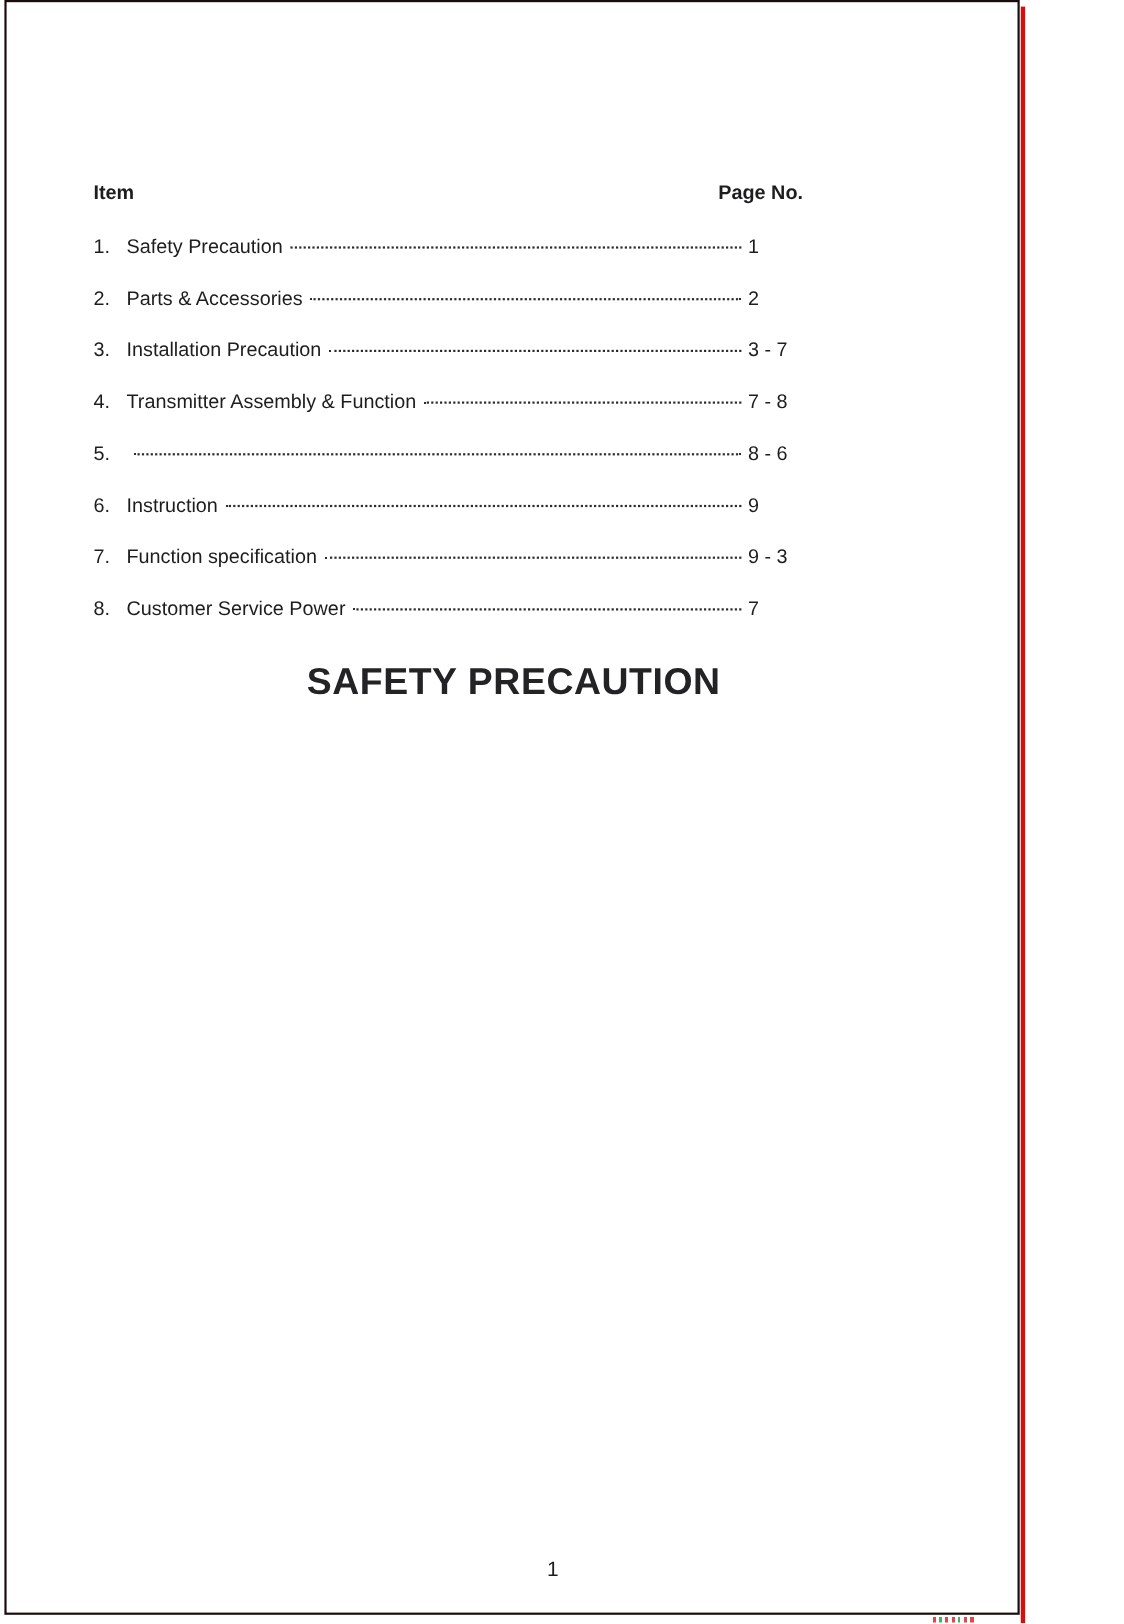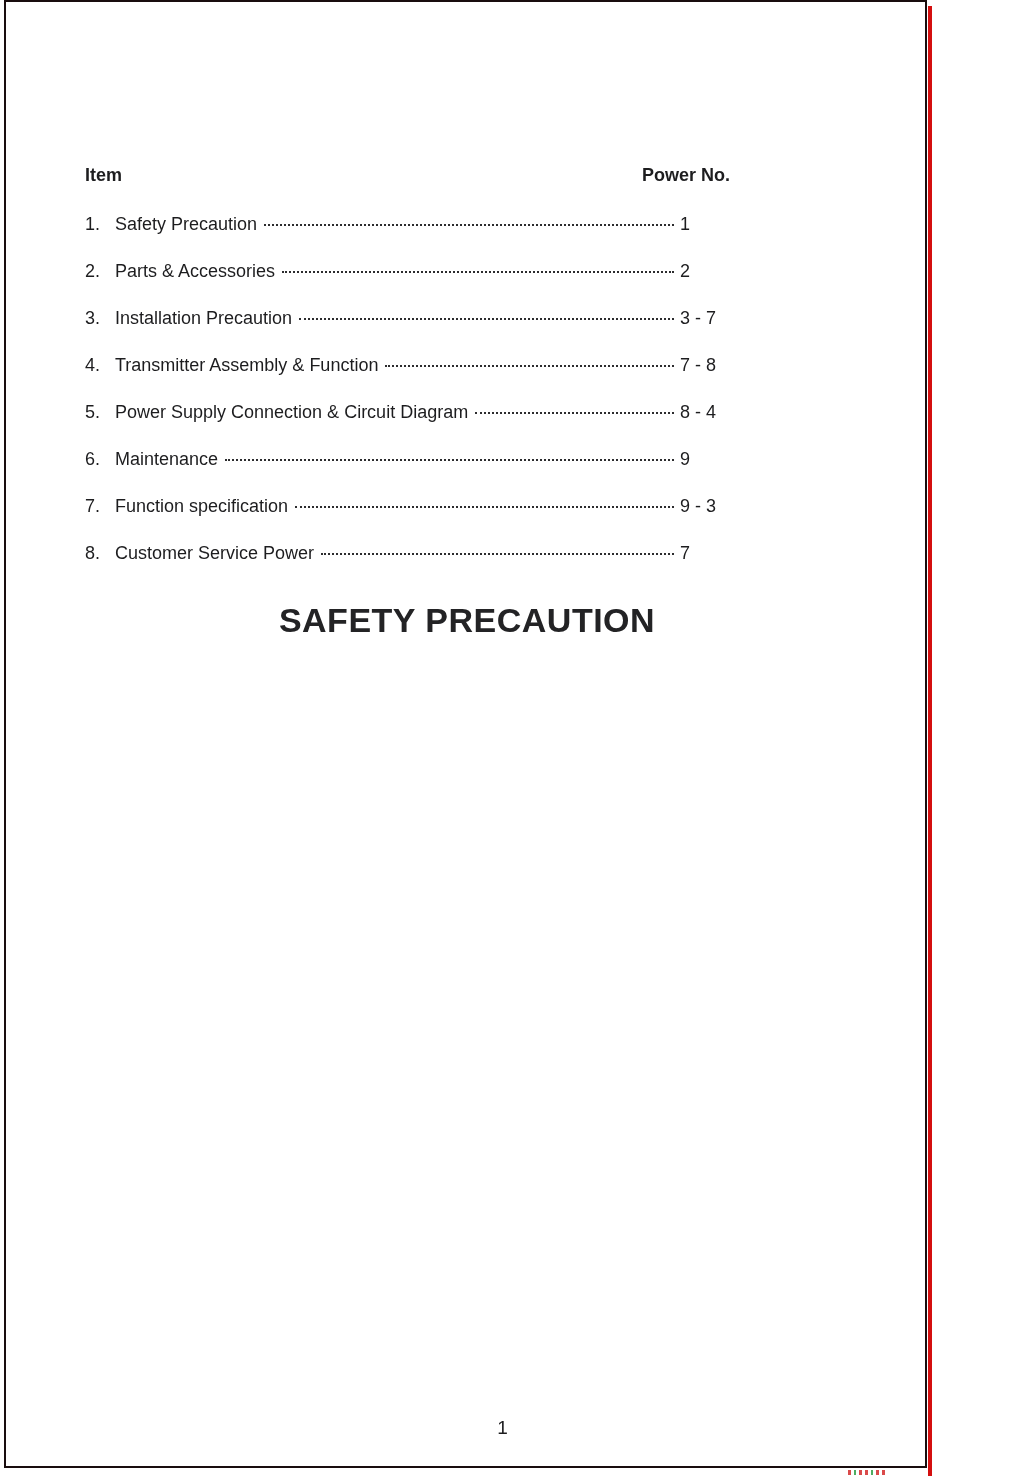--- a/index.html
+++ b/index.html
@@ -113,21 +113,21 @@
 <body>
 
 <div class="page">
   <div class="frame"></div>
   <div class="red-strip"></div>
   <div class="speck"></div>
 
   <div class="toc">
     <div class="toc-header">
       <span>Item</span>
-      <span>Power No.</span>
+      <span>Page No.</span>
     </div>
     <div id="toc-rows">
   <div class="toc-row">
     <span class="toc-num">1.</span>
     <span class="toc-label">Safety Precaution</span>
     <span class="leader"></span>
     <span class="toc-pages">1</span>
   </div>
 
   <div class="toc-row">
@@ -146,28 +146,27 @@
 
   <div class="toc-row">
     <span class="toc-num">4.</span>
     <span class="toc-label">Transmitter Assembly &amp; Function</span>
     <span class="leader"></span>
     <span class="toc-pages">7 - 8</span>
   </div>
 
   <div class="toc-row">
     <span class="toc-num">5.</span>
-    <span class="toc-label">Power Supply Connection &amp; Circuit Diagram</span>
     <span class="leader"></span>
-    <span class="toc-pages">8 - 4</span>
+    <span class="toc-pages">8 - 6</span>
   </div>
 
   <div class="toc-row">
     <span class="toc-num">6.</span>
-    <span class="toc-label">Maintenance</span>
+    <span class="toc-label">Instruction</span>
     <span class="leader"></span>
     <span class="toc-pages">9</span>
   </div>
 
   <div class="toc-row">
     <span class="toc-num">7.</span>
     <span class="toc-label">Function specification</span>
     <span class="leader"></span>
     <span class="toc-pages">9 - 3</span>
   </div>

